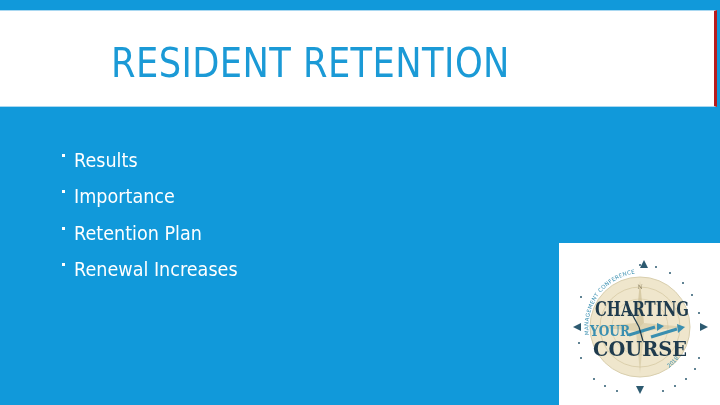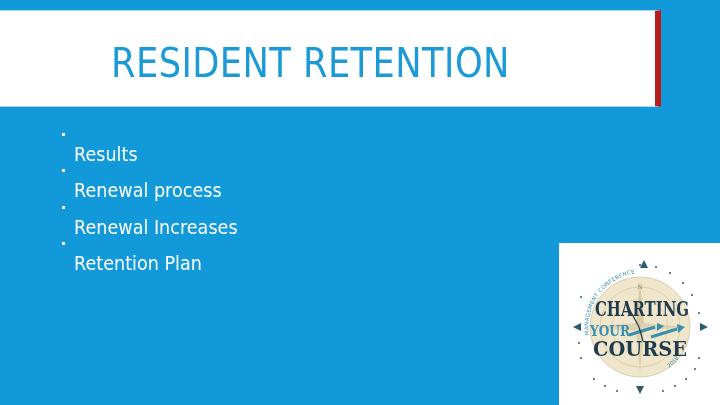--- a/index.html
+++ b/index.html
@@ -1,48 +1,48 @@
 <!DOCTYPE html>
 <html><head>
 <meta charset="utf-8">
 <style>
   html, body { margin:0; padding:0; }
   body { width:720px; height:405px; position:relative; overflow:hidden; background:#1199da; font-family:"Liberation Sans", sans-serif; }
-  .title-box { position:absolute; left:0; top:10px; width:661px; height:97px; background:#ffffff; border-right:6px solid #b91c1c; border-top:1px solid #a9d8f1; border-bottom:1px solid #a9d8f1; box-sizing:border-box; }
+  .title-box { position:absolute; left:0; top:10px; width:717px; height:97px; background:#ffffff; border-right:3px solid #b91c1c; border-top:1px solid #a9d8f1; border-bottom:1px solid #a9d8f1; box-sizing:border-box; }
   .title { position:absolute; left:111px; top:28px; font-size:41px; color:#1b9ad6; letter-spacing:0.5px; font-family:"DejaVu Sans", sans-serif; font-weight:normal; transform:scaleX(0.86); transform-origin:left center; white-space:nowrap; }
   .bullets { position:absolute; left:58px; top:142px; margin:0; padding:0; list-style:none; }
-  .bullets li { display:flex; align-items:flex-start; height:36.3px; color:#ffffff; font-size:20px; font-family:"DejaVu Sans", sans-serif; }
+  .bullets li { display:flex; align-items:center; height:36.3px; color:#ffffff; font-size:20px; font-family:"DejaVu Sans", sans-serif; }
   .bullets li .dot { width:3px; height:3px; background:#ffffff; margin-right:9px; margin-top:-9px; flex:none; margin-left:4px; }
   .bullets li .txt { transform:scaleX(0.88); transform-origin:left center; white-space:nowrap; }
   .logo-box { position:absolute; left:559px; top:243px; width:161px; height:162px; background:#ffffff; }
   .logo-box svg { position:absolute; left:0; top:0; }
 </style>
 </head>
 <body>
 
 <div class="title-box">
   <div class="title">RESIDENT RETENTION</div>
 </div>
 
 <ul class="bullets">
   <li>
       <span class="dot"></span>
       <span class="txt">Results</span>
     </li>
   <li>
       <span class="dot"></span>
-      <span class="txt">Renewal process</span>
+      <span class="txt">Importance</span>
+    </li>
+  <li>
+      <span class="dot"></span>
+      <span class="txt">Retention Plan</span>
     </li>
   <li>
       <span class="dot"></span>
       <span class="txt">Renewal Increases</span>
-    </li>
-  <li>
-      <span class="dot"></span>
-      <span class="txt">Retention Plan</span>
     </li>
 </ul>
 
 <div class="logo-box">
   <svg width="161" height="162" viewBox="0 0 161 162">
     <defs>
       <path id="arcPath" d="M 30 92 A 54 54 0 0 1 82 30"></path>
       <path id="arcPath2" d="M 110 125 A 54 54 0 0 0 128 100"></path>
     </defs>
 

